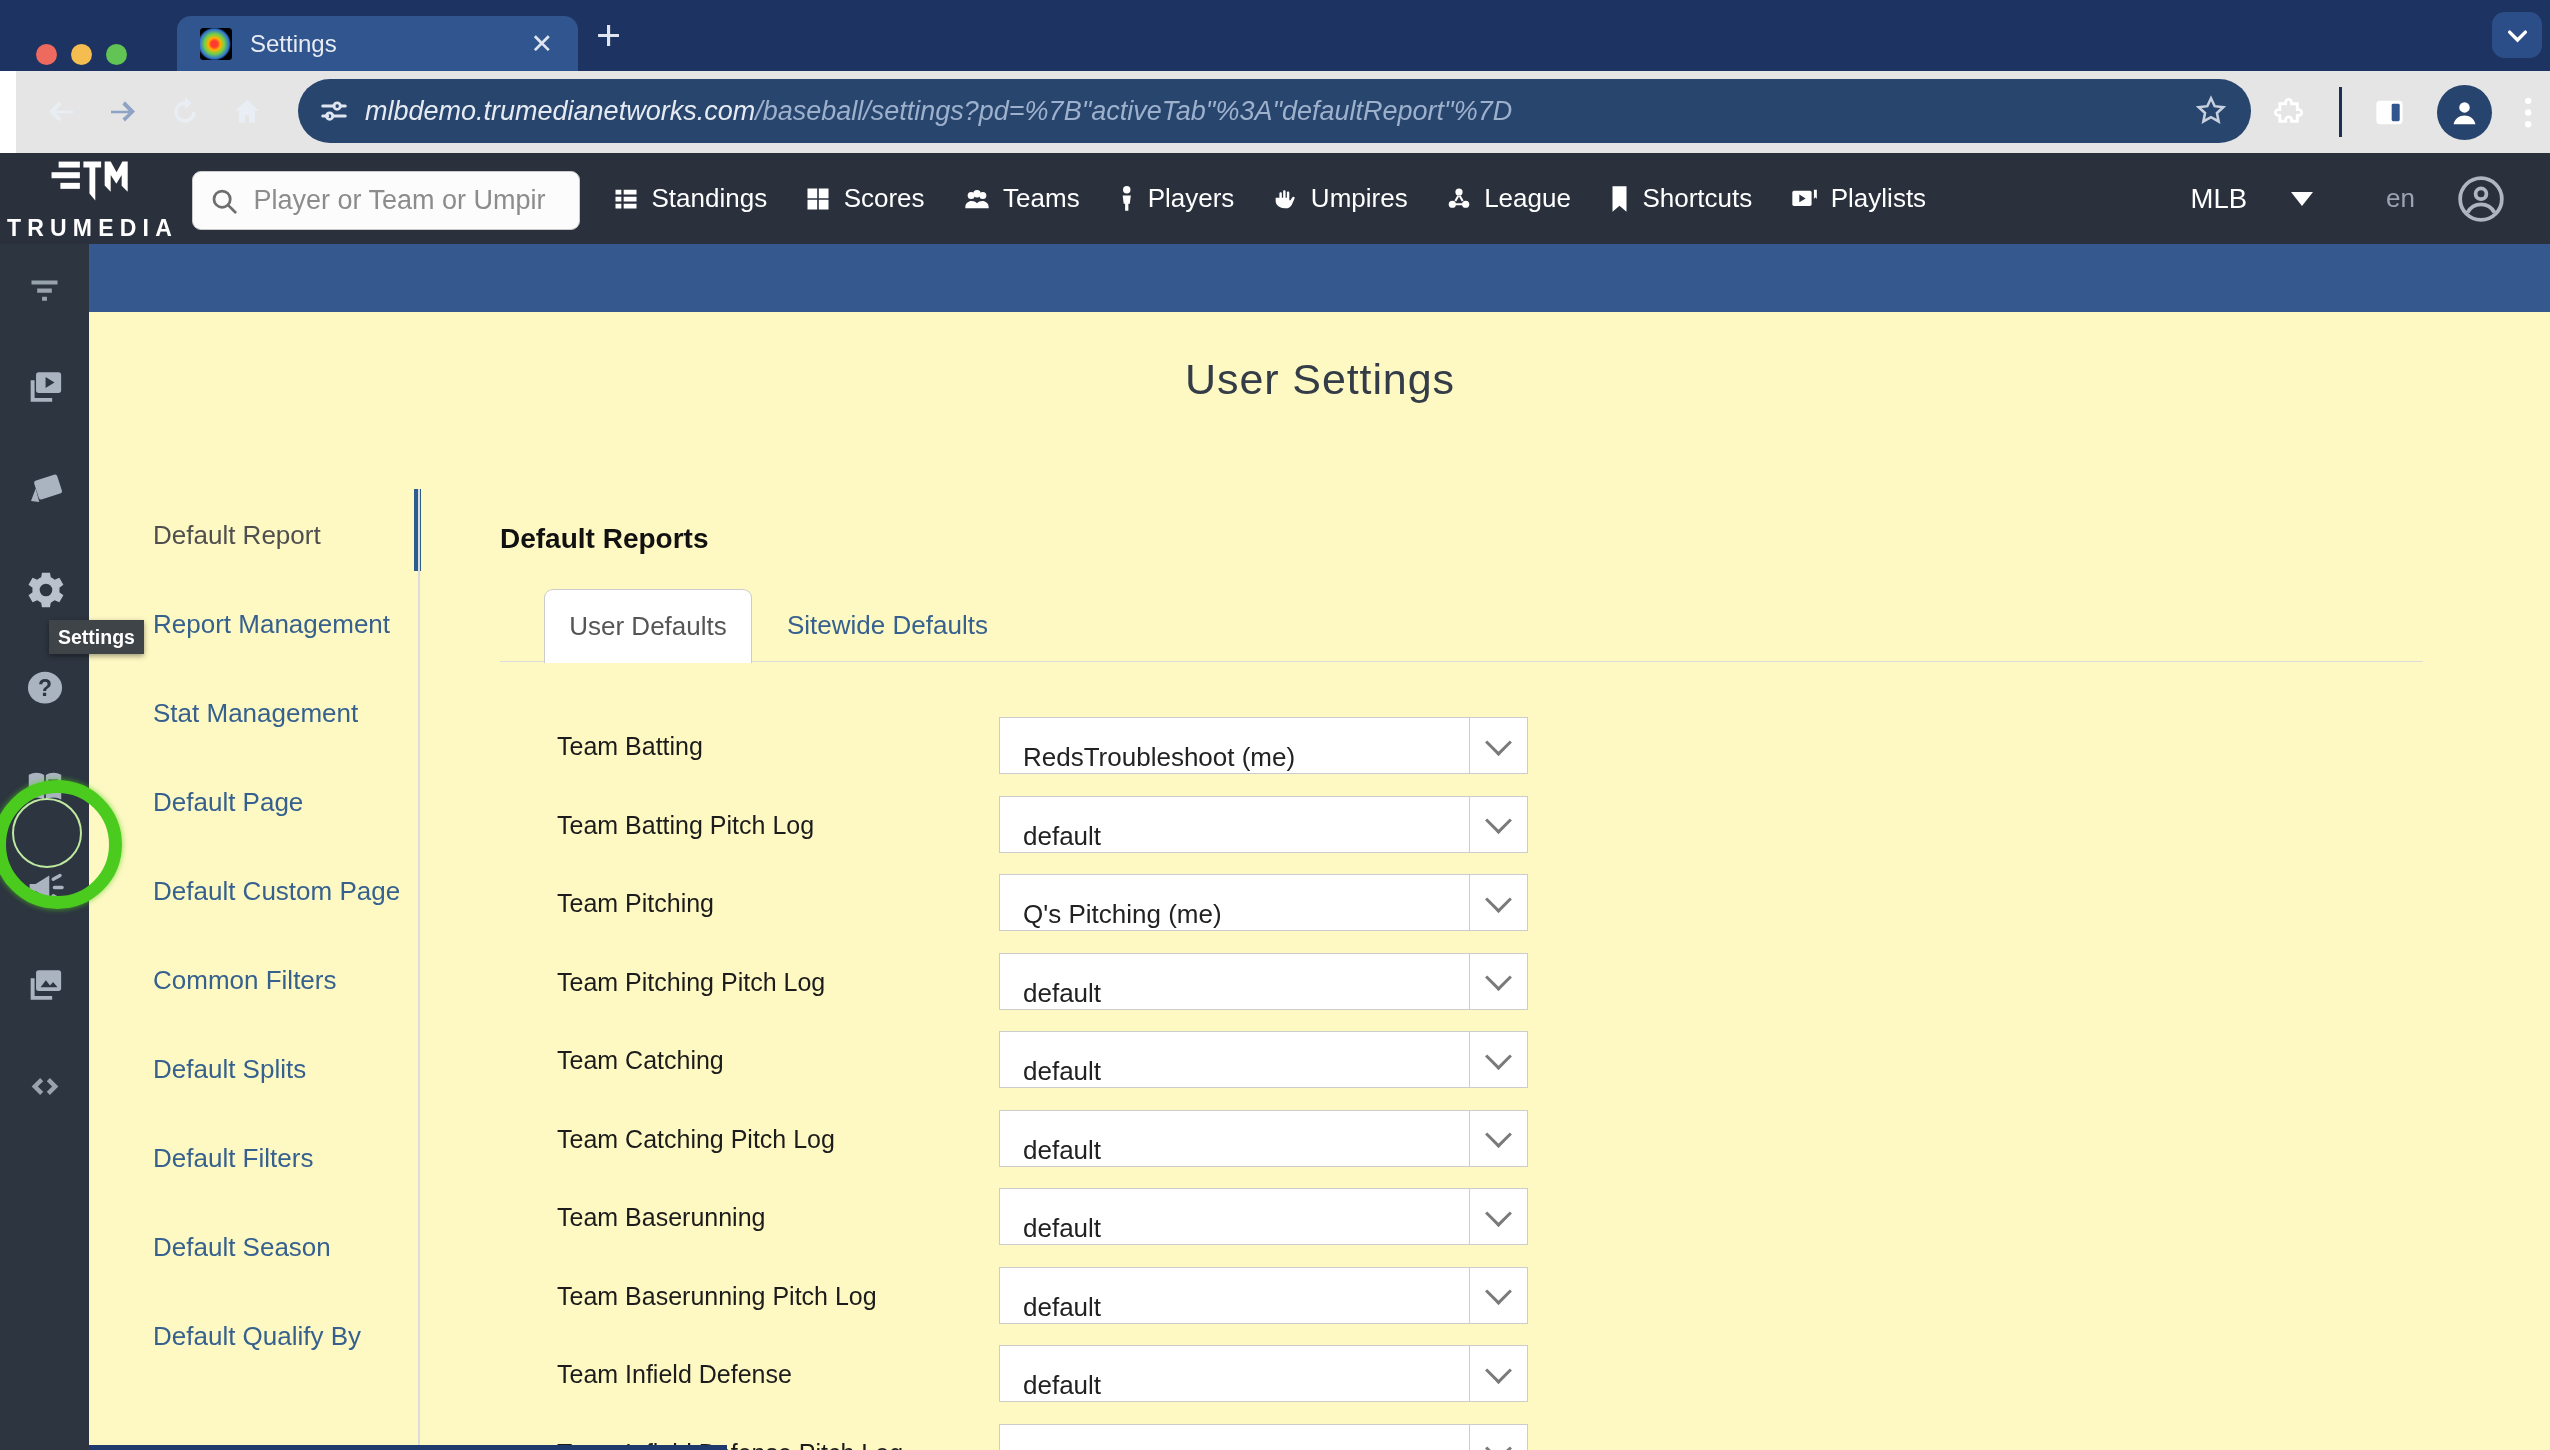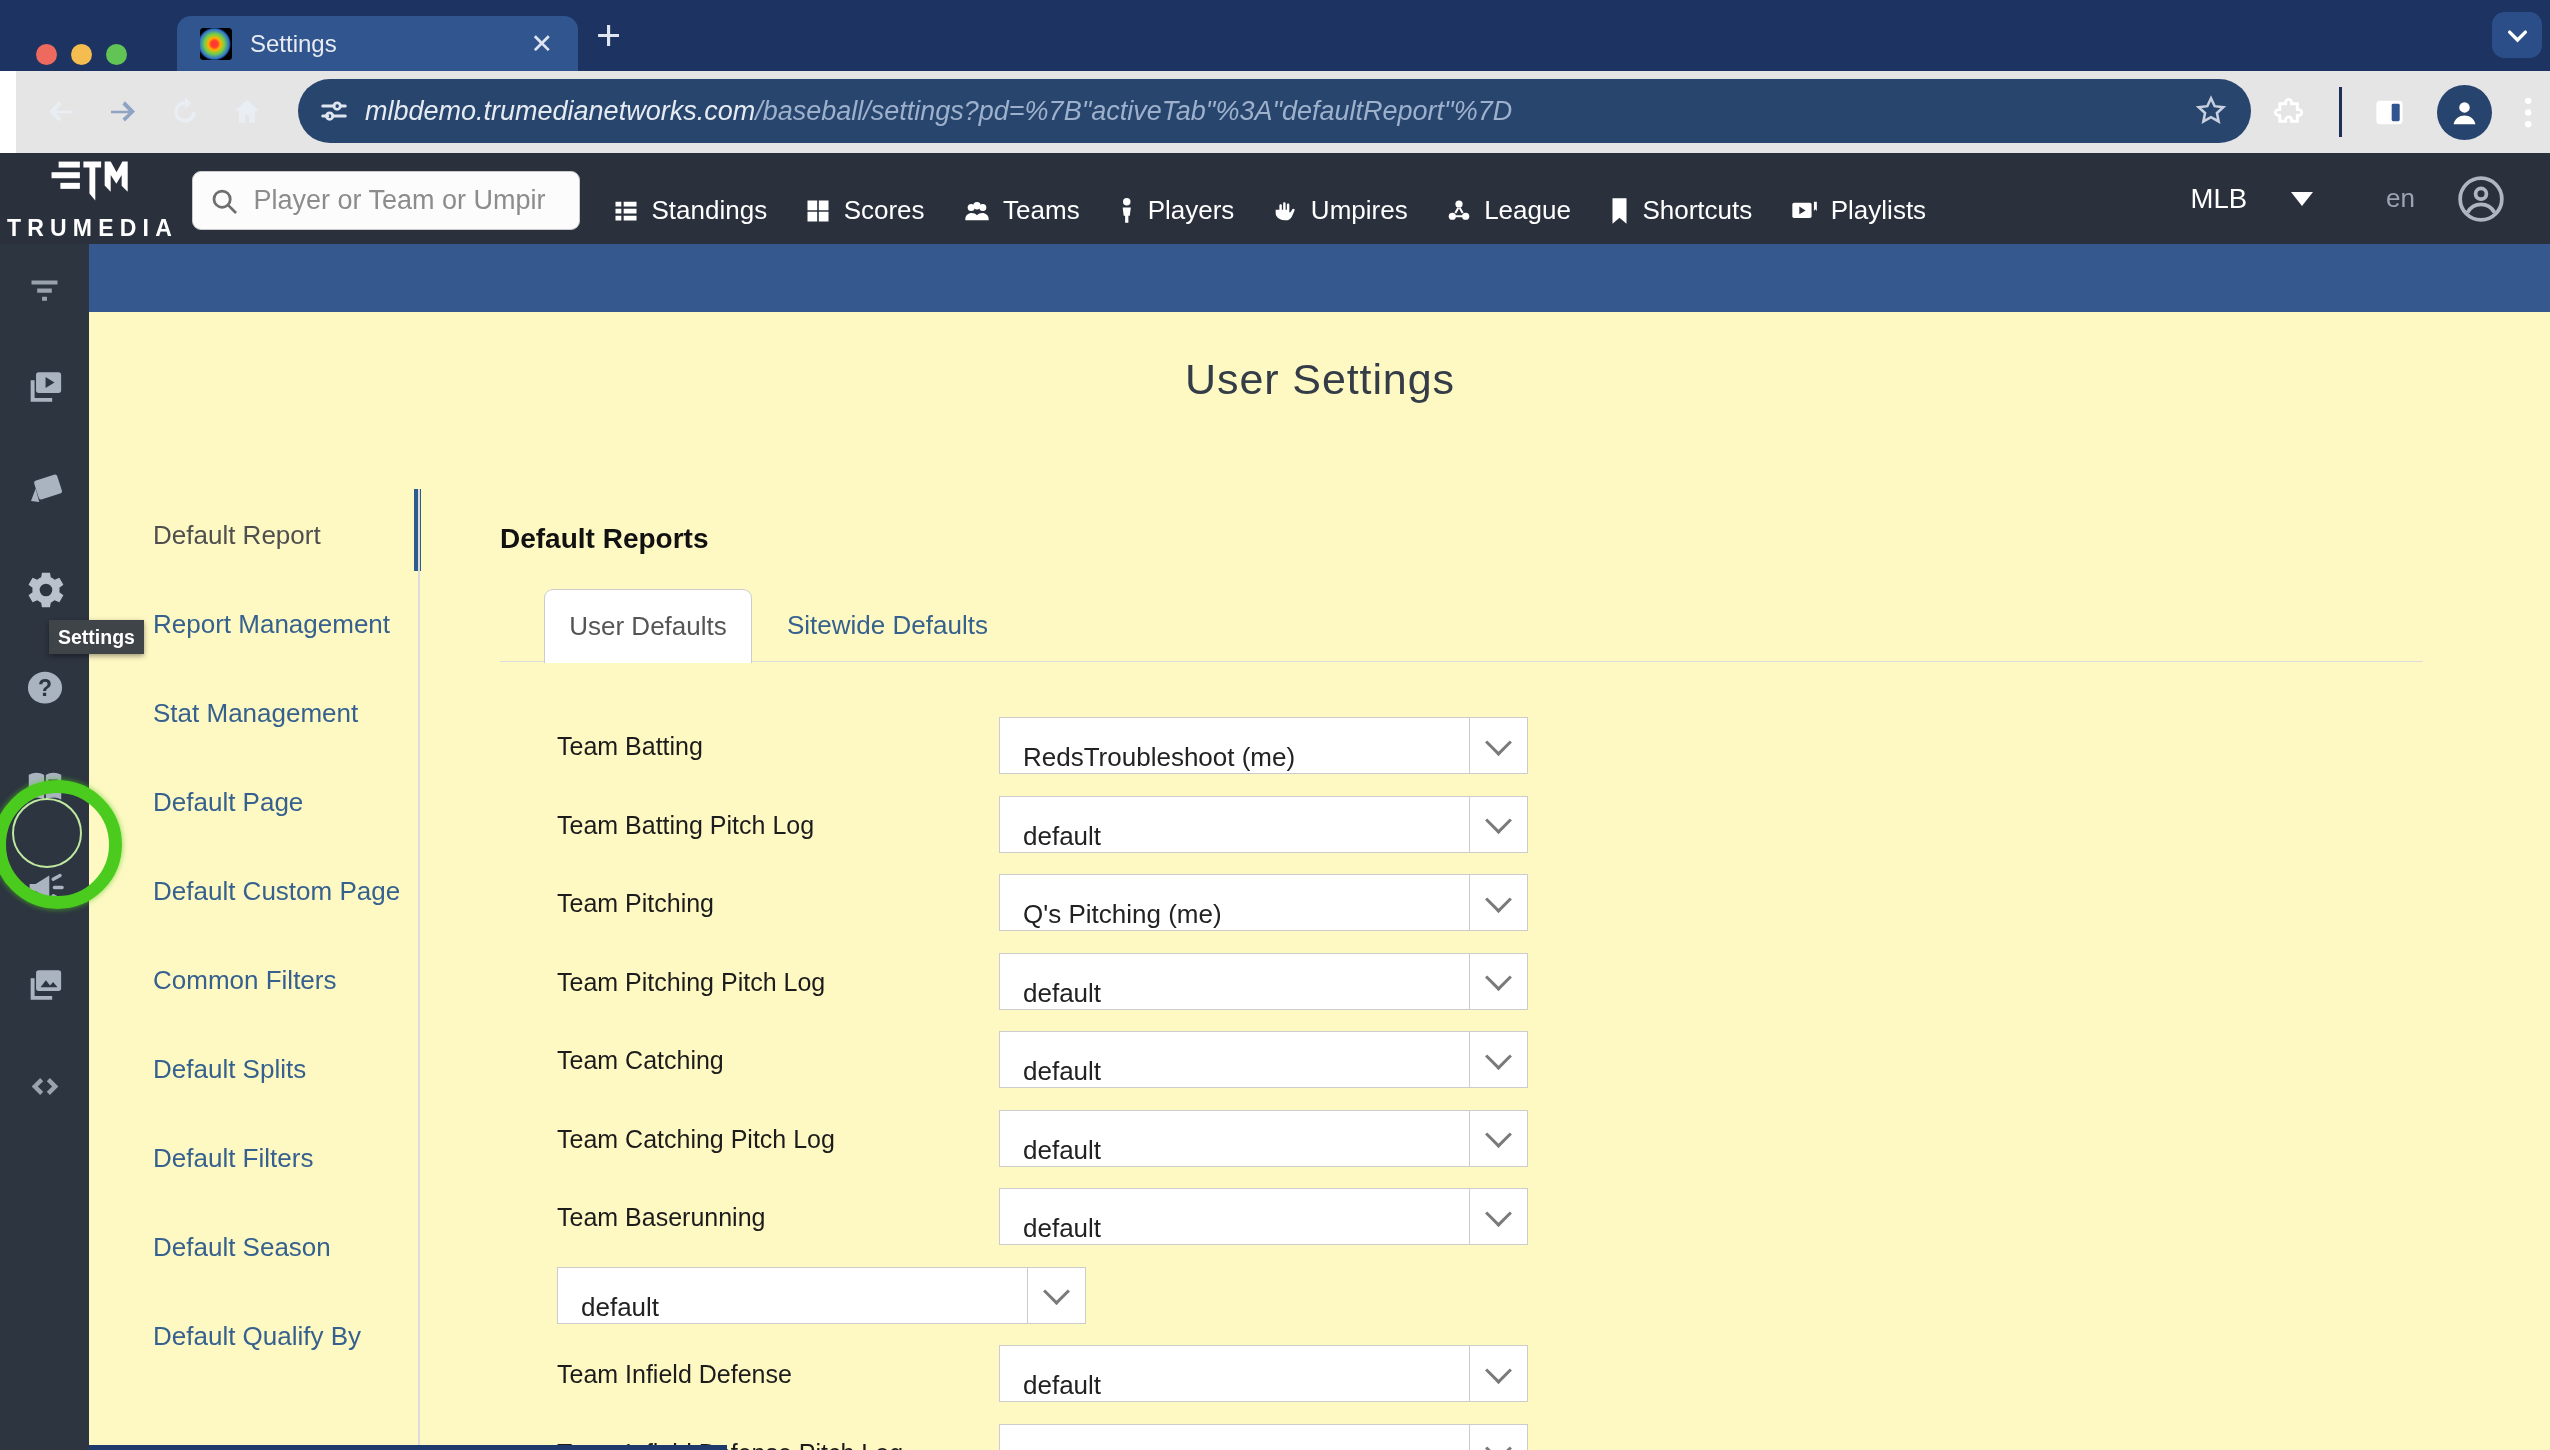--- a/index.html
+++ b/index.html
@@ -41,21 +41,21 @@
   .appheader{position:absolute;left:0;top:153px;width:100%;height:91px;background:#2a313d;
        border-bottom:2.7px solid #0d0f14;}
   .brand{position:absolute;left:7px;top:5.3px;width:167px;text-align:center;}
   .brand-word{color:#fff;font-size:23px;font-weight:bold;letter-spacing:6.2px;margin-top:1.8px;}
   .searchbox{position:absolute;left:192px;top:18px;width:386px;height:57px;background:#fcfcfc;
        border:1.8px solid #c9c9c9;border-radius:9px;display:flex;align-items:center;}
   .searchbox input{border:0;outline:none;background:transparent;font-size:27px;color:#333;
        font-family:"Liberation Sans",sans-serif;width:293px;}
   .searchbox input::placeholder{color:#8c8c8c;}
   .search-glyph{margin:0 12.4px 0 16px;}
-  .appnav{position:absolute;left:612px;top:12px;height:91px;display:flex;align-items:center;gap:37px;}
+  .appnav{position:absolute;left:612px;top:0;height:91px;display:flex;align-items:center;gap:37px;}
   .appnav .navitem{display:flex;align-items:center;gap:11.5px;color:#fff;font-size:26px;cursor:pointer;}
   .hdr-right{position:absolute;right:44px;top:0;height:91px;display:flex;align-items:center;}
   .league-label{color:#fff;font-size:27.5px;margin-left:48px;}
   .caret-down{width:0;height:0;border-left:11.5px solid transparent;border-right:11.5px solid transparent;
        border-top:14px solid #fff;margin-left:44px;}
   .lang{color:#9aa3af;font-size:26px;margin-left:73px;}
   .account{margin-left:41px;}
   
   .bluebar{position:absolute;left:89px;top:244px;width:2462px;height:68px;background:#35588e;}
   .sidebar{position:absolute;left:0;top:244px;width:89px;height:1207px;background:#2d3540;}
@@ -425,20 +425,21 @@
           <div class="field-label">Team Baserunning</div>
           <div class="select">
             <span class="select-value">default</span>
             <span class="select-caret">
               <i class="chev"></i>
             </span>
           </div>
         </div>
 
         <div class="field-row">
+          <div class="field-label">Team Baserunning Pitch Log</div>
           <div class="select">
             <span class="select-value">default</span>
             <span class="select-caret">
               <i class="chev"></i>
             </span>
           </div>
         </div>
 
         <div class="field-row">
           <div class="field-label">Team Infield Defense</div>

